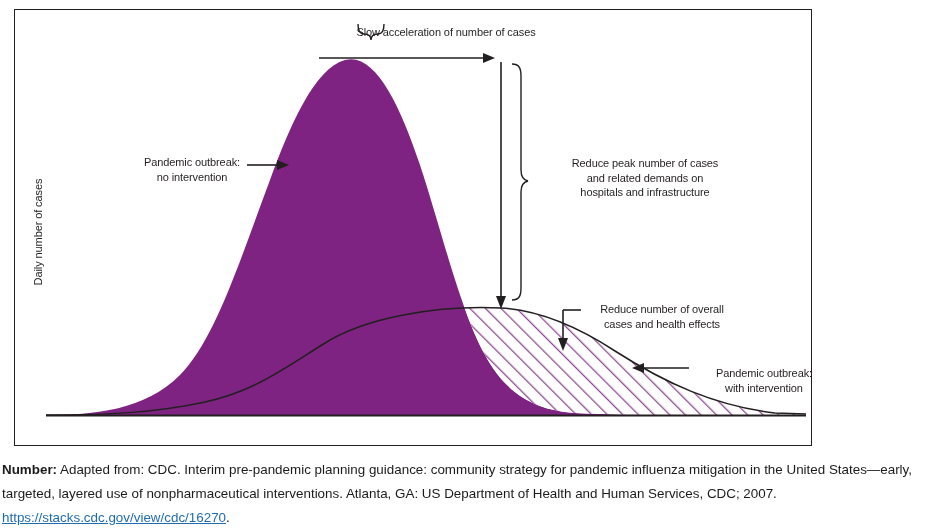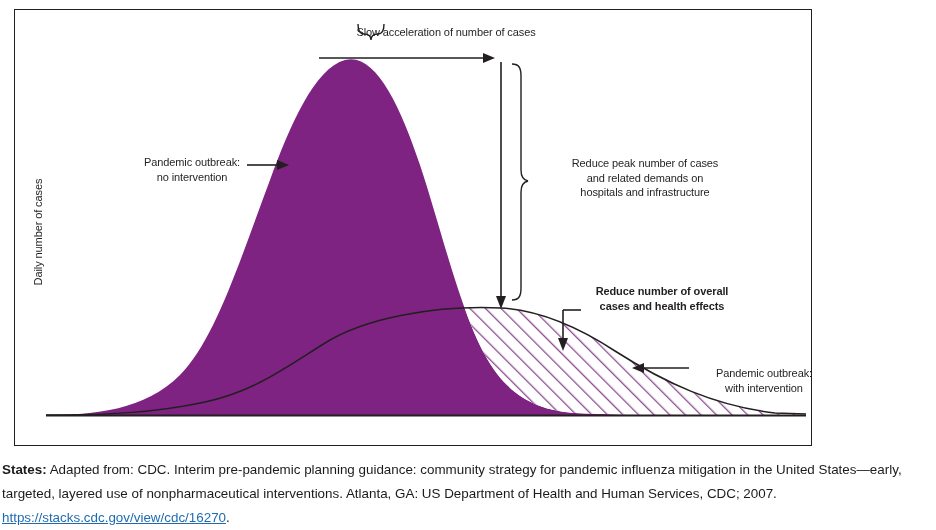--- a/index.html
+++ b/index.html
@@ -40,21 +40,21 @@
     font-size: 11px;
     line-height: 14.5px;
     font-family: "Liberation Sans", sans-serif;
     white-space: pre-line;
     letter-spacing: -0.1px;
     text-align: center;
   }
   #anno-slow   { left: 316px; top: 15px;  width: 230px; text-align: center; }
   #anno-noint  { left: 112px; top: 145px; width: 130px; }
   #anno-reduce-peak { left: 504px; top: 146px; width: 180px; margin-left: 36px; }
-  #anno-reduce-overall { left: 562px; top: 274px; width: 170px; font-weight: bold; }
+  #anno-reduce-overall { left: 562px; top: 292px; width: 170px; }
   #anno-withint { left: 684px; top: 356px; width: 130px; }
 
   
   #ylabel {
     position: absolute;
     left: -57px; top: 216px;
     width: 160px;
     text-align: center;
     transform: rotate(-90deg);
     transform-origin: center center;
@@ -202,15 +202,15 @@
 cases and health effects</div>
 
     <div class="anno" id="anno-withint">Pandemic outbreak:
 with intervention</div>
 
     <div id="ylabel">Daily number of cases</div>
 
 
   </div>
 
-  <div id="caption"><b>States:</b><span> Adapted from: CDC. Interim pre-pandemic planning guidance: community strategy for pandemic influenza mitigation in the United States—early, targeted, layered use of nonpharmaceutical interventions. Atlanta, GA: US Department of Health and Human Services, CDC; 2007. </span><a class="src-link">https://stacks.cdc.gov/view/cdc/16270</a><span>.</span></div>
+  <div id="caption"><b>Number:</b><span> Adapted from: CDC. Interim pre-pandemic planning guidance: community strategy for pandemic influenza mitigation in the United States—early, targeted, layered use of nonpharmaceutical interventions. Atlanta, GA: US Department of Health and Human Services, CDC; 2007. </span><a class="src-link">https://stacks.cdc.gov/view/cdc/16270</a><span>.</span></div>
 
 </div>
 
 </body></html>

